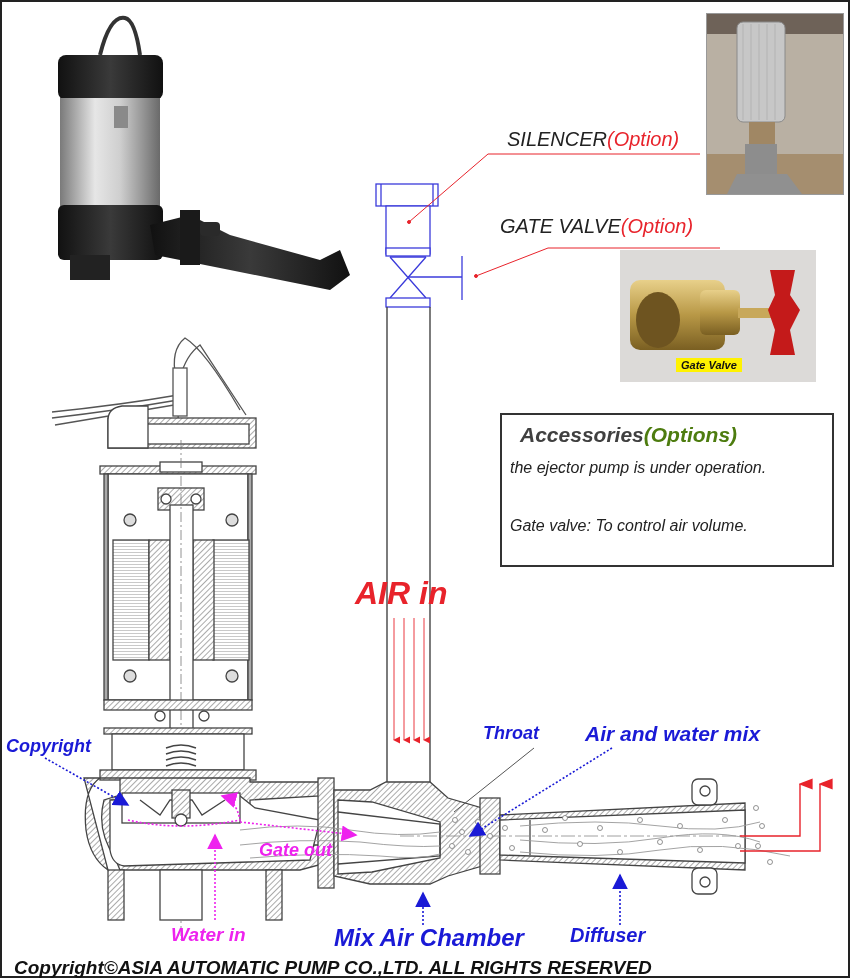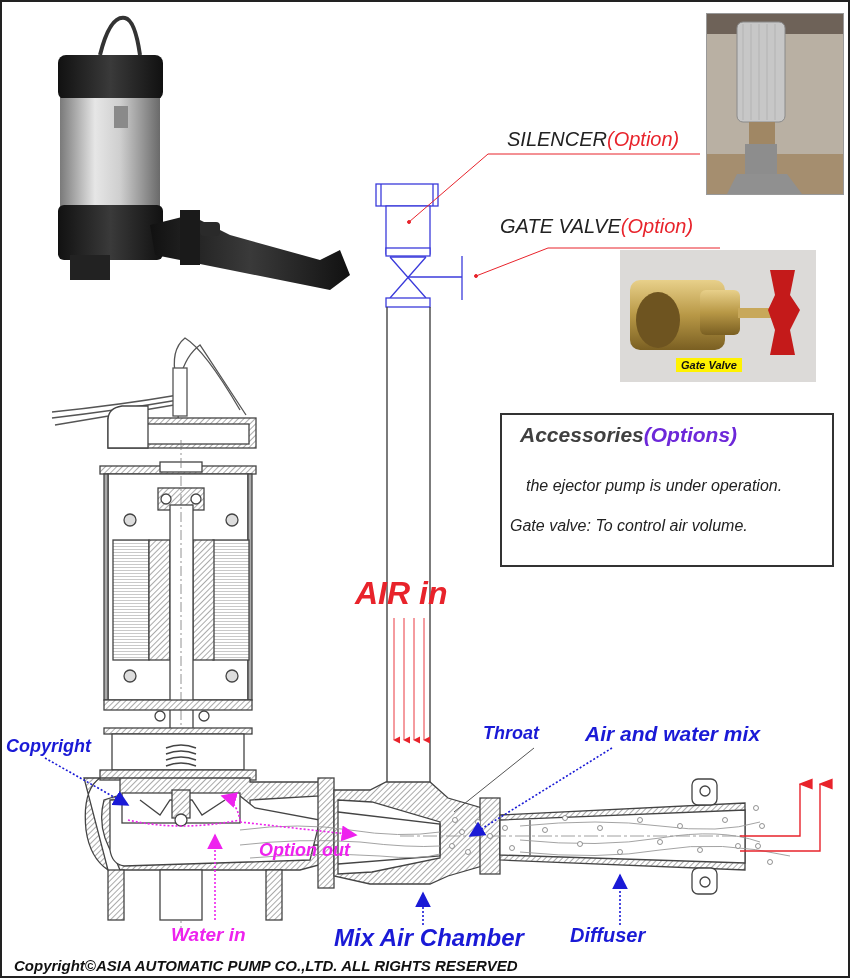--- a/index.html
+++ b/index.html
@@ -7,23 +7,23 @@
   .frame { position:absolute; left:0; top:0; width:846px; height:974px; border:2px solid #222; background:#fff; }
   svg.diagram { position:absolute; left:0; top:0; }
   .lbl { position:absolute; white-space:nowrap; font-family:"Liberation Sans", sans-serif; font-style:italic; }
   .blue { color:#1a1ad6; font-weight:bold; }
   .mag { color:#ee22ee; font-weight:bold; }
   .red { color:#e8232b; }
   .photo { position:absolute; overflow:hidden; }
   .acc-box { position:absolute; left:500px; top:413px; width:330px; height:150px; border:2px solid #333; background:#fff; }
   .acc-title { position:absolute; left:18px; top:8px; font-size:21px; font-weight:bold; font-style:italic; }
   .acc-title .t1 { color:#404040; }
-  .acc-title .t2 { color:#6d28d9; }
+  .acc-title .t2 { color:#4d7c0f; }
   .acc-line { position:absolute; left:8px; font-size:16px; font-style:italic; color:#222; white-space:nowrap; }
-  .copyright { position:absolute; left:14px; top:957px; font-size:15px; font-weight:bold; font-style:italic; color:#111; white-space:nowrap; }
+  .copyright { position:absolute; left:14px; top:957px; font-size:19px; font-weight:bold; font-style:italic; color:#111; white-space:nowrap; }
 </style>
 </head>
 <body>
 
 <div class="frame"></div>
 
 <div class="photo" style="left:30px;top:10px;width:320px;height:290px;">
   <svg width="320" height="290" viewBox="0 0 320 290">
     <defs>
       <linearGradient id="steel" x1="0" x2="1">
@@ -281,26 +281,26 @@
 </div>
 <div class="lbl" style="left:500px;top:215px;font-size:20px;color:#222;">
   <span>GATE VALVE</span><span class="red">(Option)</span>
 </div>
 
 <div class="lbl" style="left:355px;top:575px;font-size:32px;font-weight:bold;color:#e8232b;">AIR in</div>
 
 <div class="lbl blue" style="left:483px;top:723px;font-size:18px;">Throat</div>
 <div class="lbl blue" style="left:585px;top:722px;font-size:21px;">Air and water mix</div>
 <div class="lbl blue" style="left:6px;top:736px;font-size:18px;">Copyright</div>
-<div class="lbl mag" style="left:259px;top:840px;font-size:18px;">Option out</div>
+<div class="lbl mag" style="left:259px;top:840px;font-size:18px;">Gate out</div>
 <div class="lbl mag" style="left:171px;top:924px;font-size:19px;">Water in</div>
 <div class="lbl blue" style="left:334px;top:924px;font-size:24px;">Mix Air Chamber</div>
 <div class="lbl blue" style="left:570px;top:924px;font-size:20px;">Diffuser</div>
 
 <div class="acc-box">
   <div class="acc-title">
     <span class="t1">Accessories</span><span class="t2">(Options)</span>
   </div>
-  <div class="acc-line" style="top:62px;margin-left:16px;">the ejector pump is under operation.</div>
+  <div class="acc-line" style="top:44px;">the ejector pump is under operation.</div>
   <div class="acc-line" style="top:102px;">Gate valve: To control air volume.</div>
 </div>
 
 <div class="copyright">Copyright©ASIA AUTOMATIC PUMP CO.,LTD. ALL RIGHTS RESERVED</div>
 
 </body></html>

